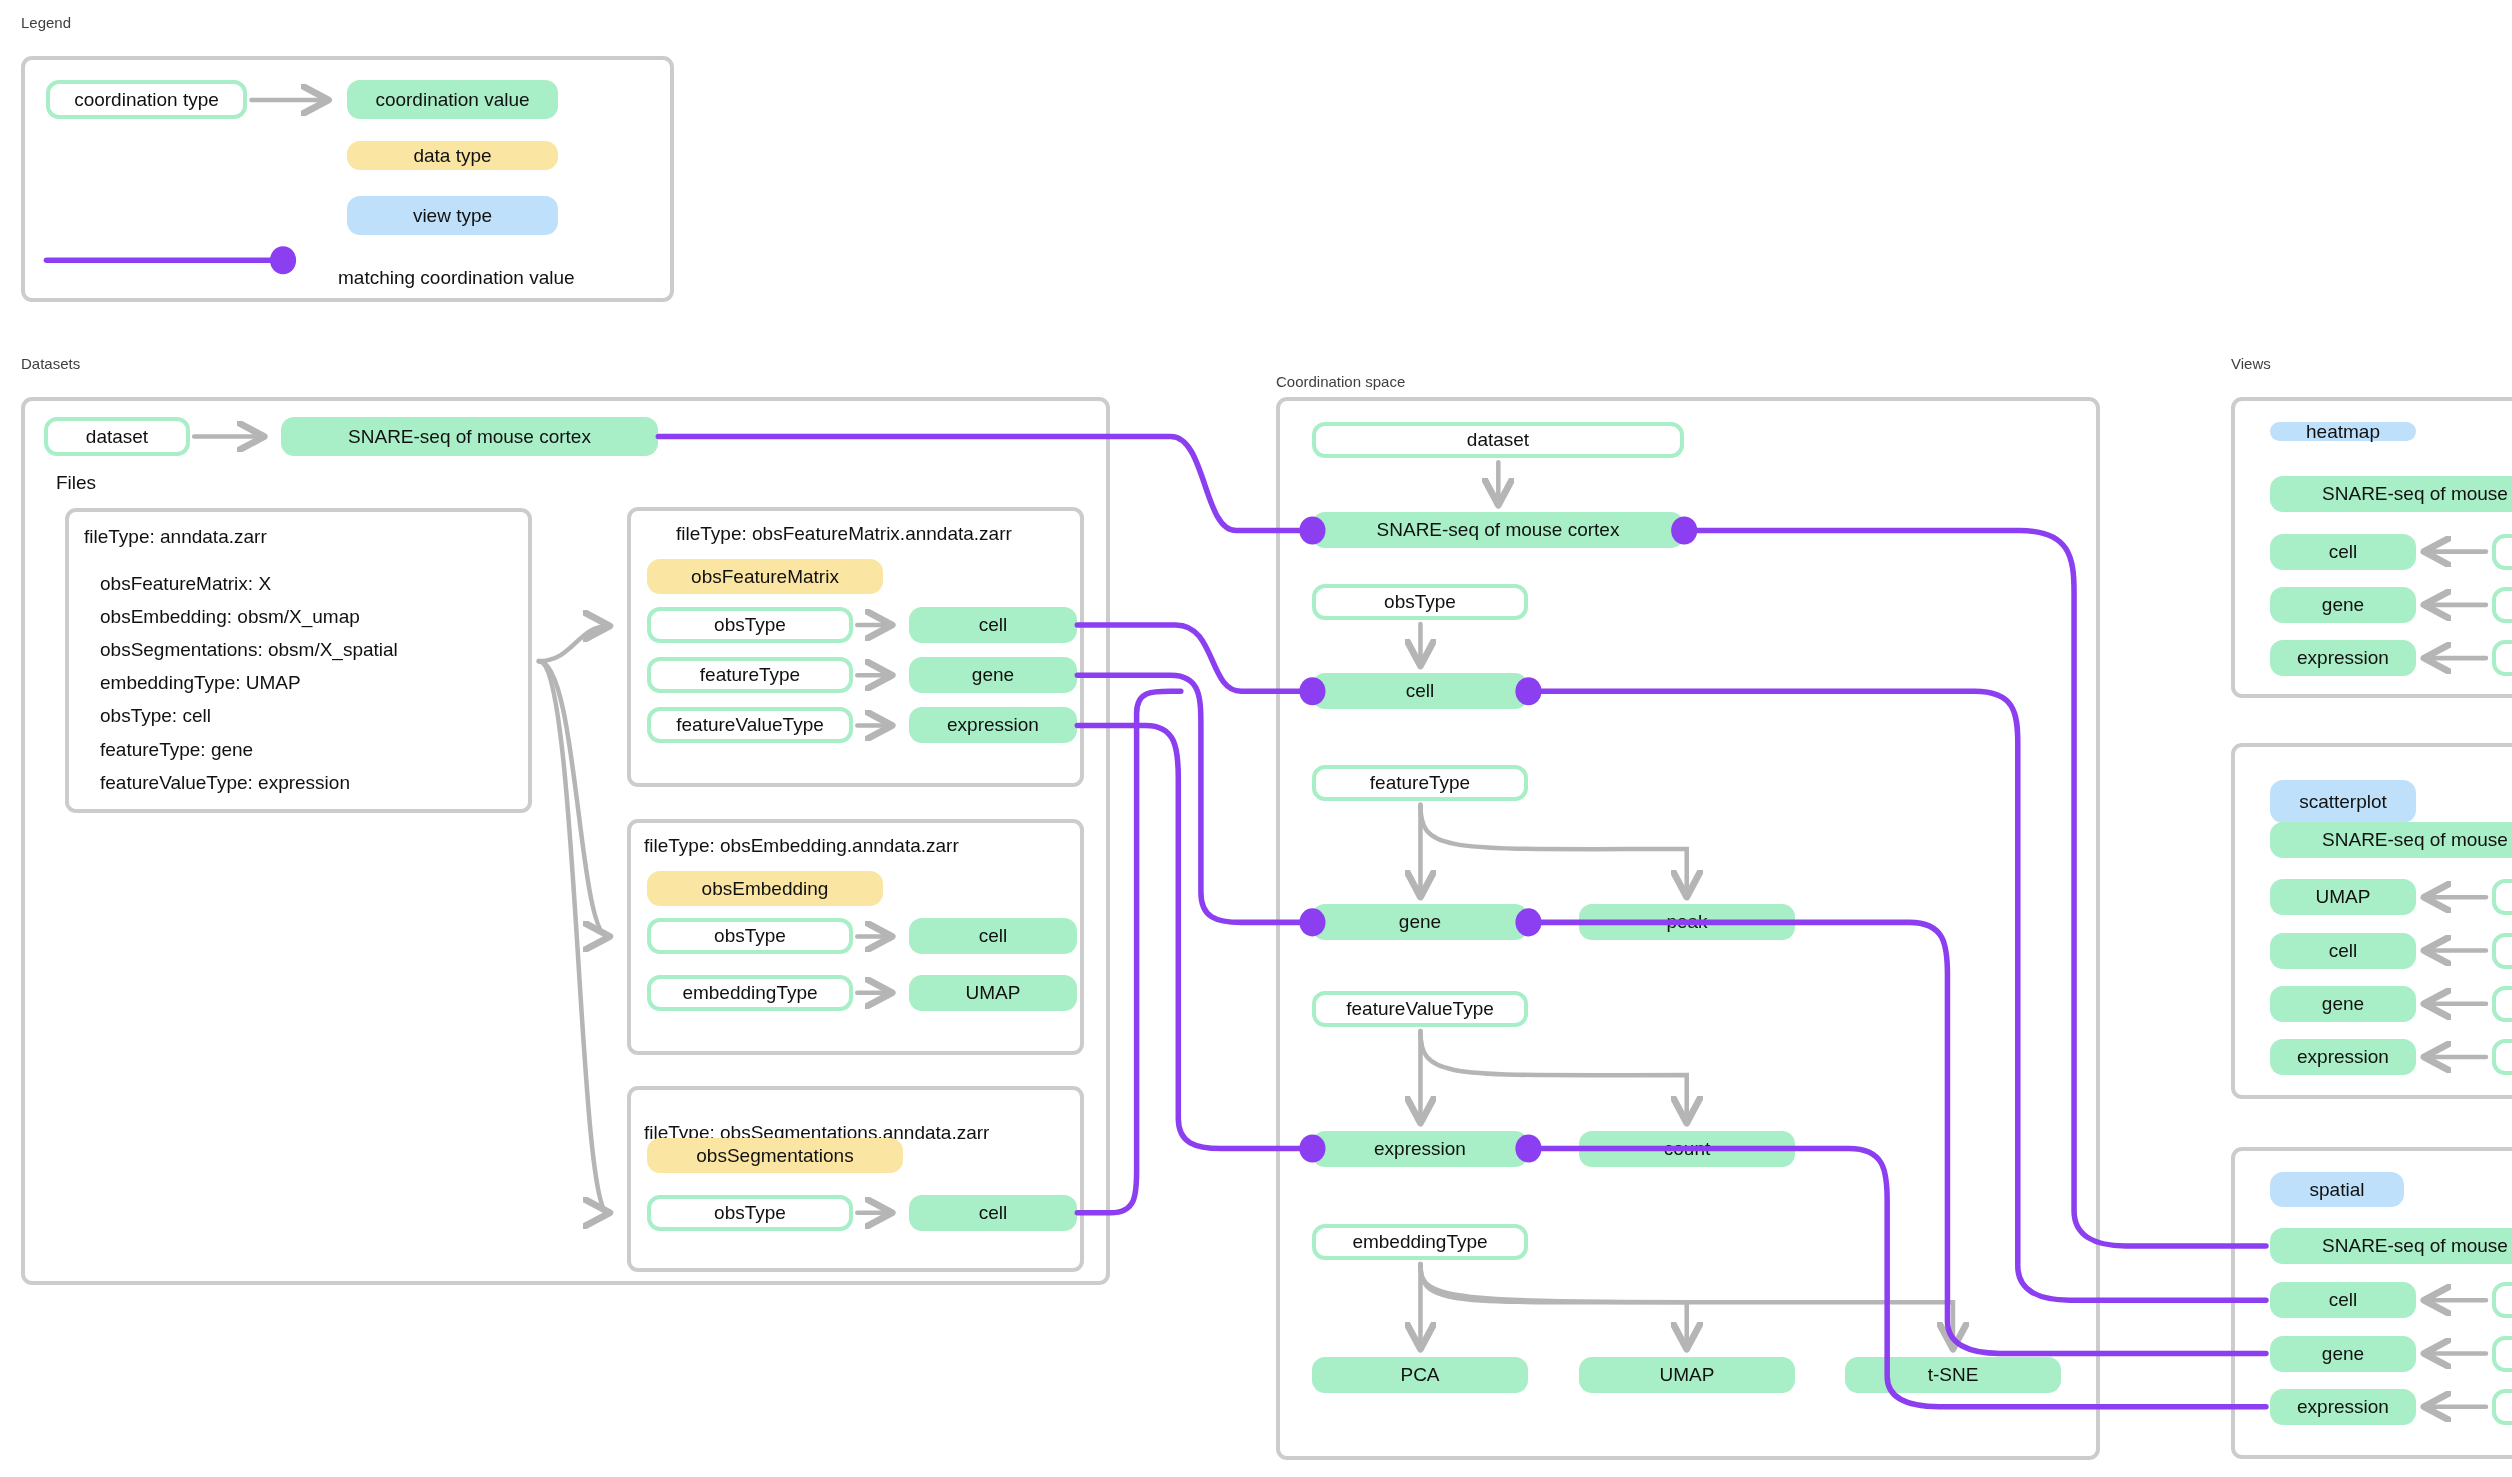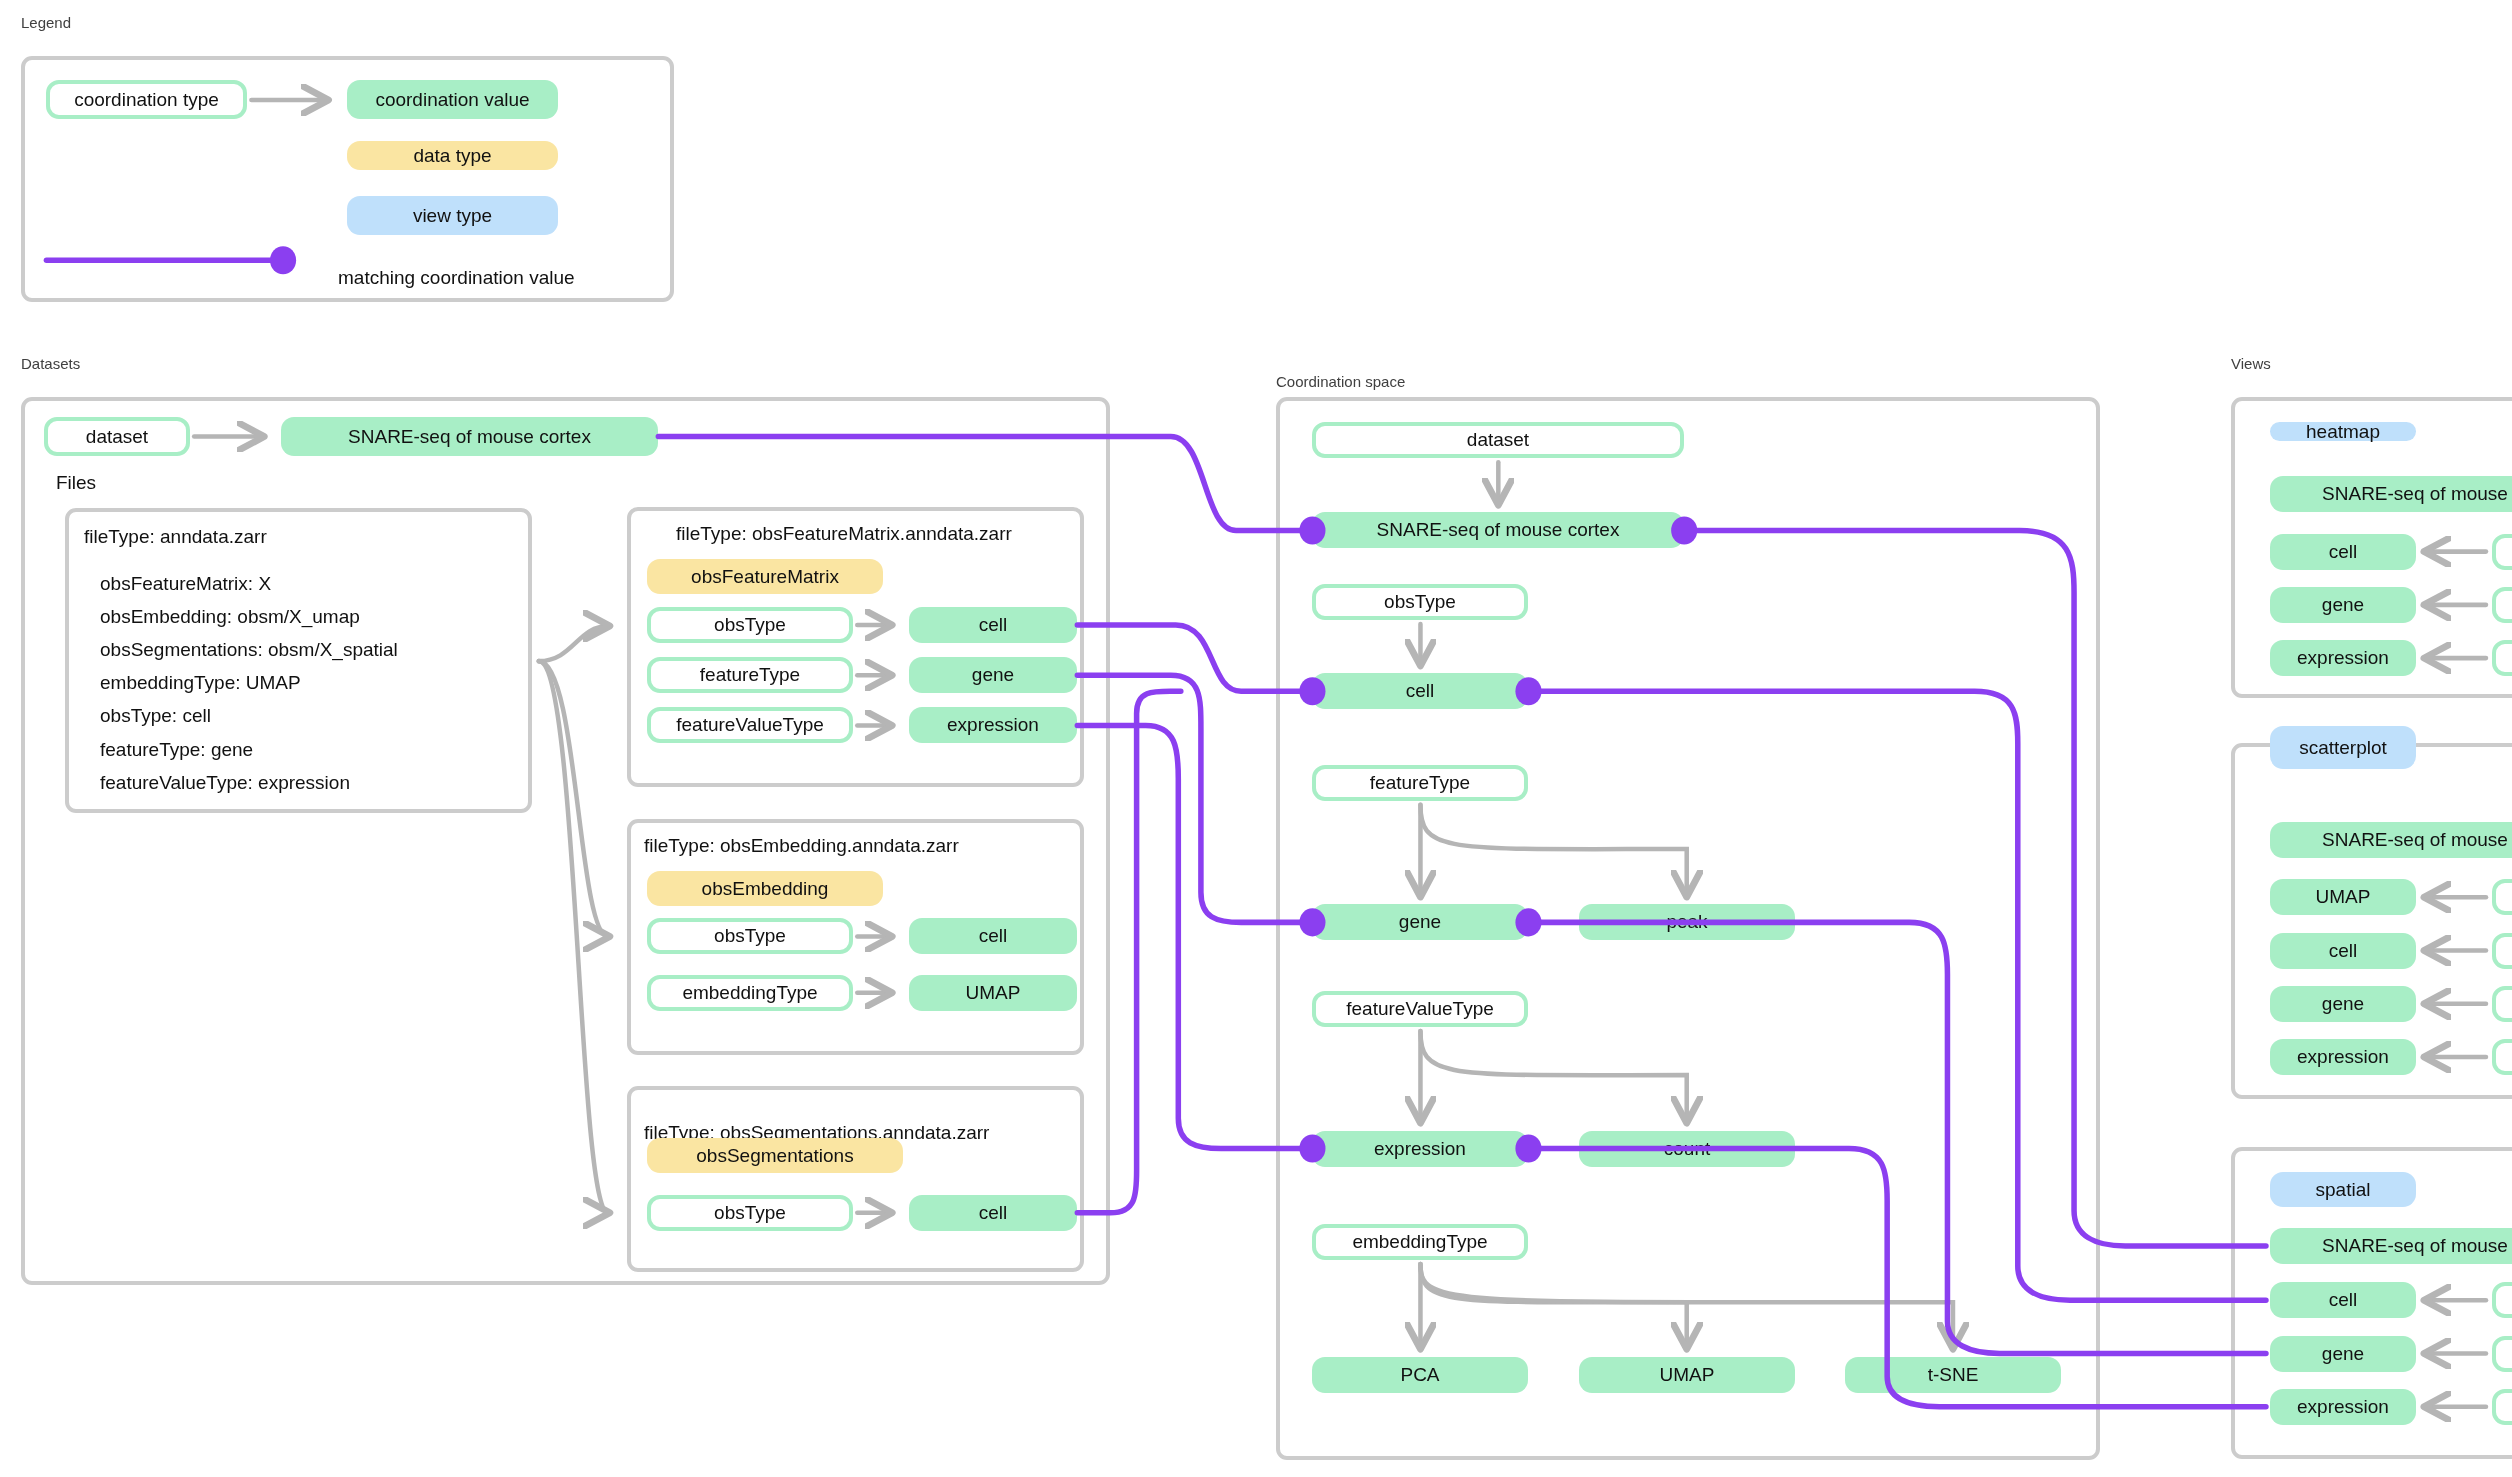--- a/index.html
+++ b/index.html
@@ -199,21 +199,21 @@
       <span>gene</span>
     </div>
   <div class="node ctype" style="left:2492px;top:587px;width:201px;height:36px;"></div>
 
   <div class="node cval" style="left:2270px;top:640px;width:146px;height:36px;">
       <span>expression</span>
     </div>
   <div class="node ctype" style="left:2492px;top:640px;width:201px;height:36px;"></div>
 
   <div class="panel" style="left:2231px;top:743px;width:822px;height:356px;"></div>
-  <div class="node vtype" style="left:2270px;top:726px;width:146px;height:43px;align-items:center;">
+  <div class="node vtype" style="left:2270px;top:780px;width:146px;height:43px;align-items:center;">
       <span>scatterplot</span>
     </div>
   <div class="node cval" style="left:2270px;top:822px;width:347px;height:36px;">
       <span>SNARE-seq of mouse cortex</span>
     </div>
 
   <div class="node cval" style="left:2270px;top:879px;width:146px;height:36px;">
       <span>UMAP</span>
     </div>
   <div class="node ctype" style="left:2492px;top:879px;width:201px;height:36px;"></div>
@@ -227,21 +227,21 @@
       <span>gene</span>
     </div>
   <div class="node ctype" style="left:2492px;top:986px;width:201px;height:36px;"></div>
 
   <div class="node cval" style="left:2270px;top:1039px;width:146px;height:36px;">
       <span>expression</span>
     </div>
   <div class="node ctype" style="left:2492px;top:1039px;width:201px;height:36px;"></div>
 
   <div class="panel" style="left:2231px;top:1147px;width:822px;height:312px;"></div>
-  <div class="node vtype" style="left:2270px;top:1172px;width:146px;height:35px;align-items:center;">
+  <div class="node vtype" style="left:2270px;top:1172px;width:134px;height:35px;align-items:center;">
       <span>spatial</span>
     </div>
   <div class="node cval" style="left:2270px;top:1228px;width:347px;height:36px;">
       <span>SNARE-seq of mouse cortex</span>
     </div>
 
   <div class="node cval" style="left:2270px;top:1282px;width:146px;height:36px;">
       <span>cell</span>
     </div>
   <div class="node ctype" style="left:2492px;top:1282px;width:201px;height:36px;"></div>

